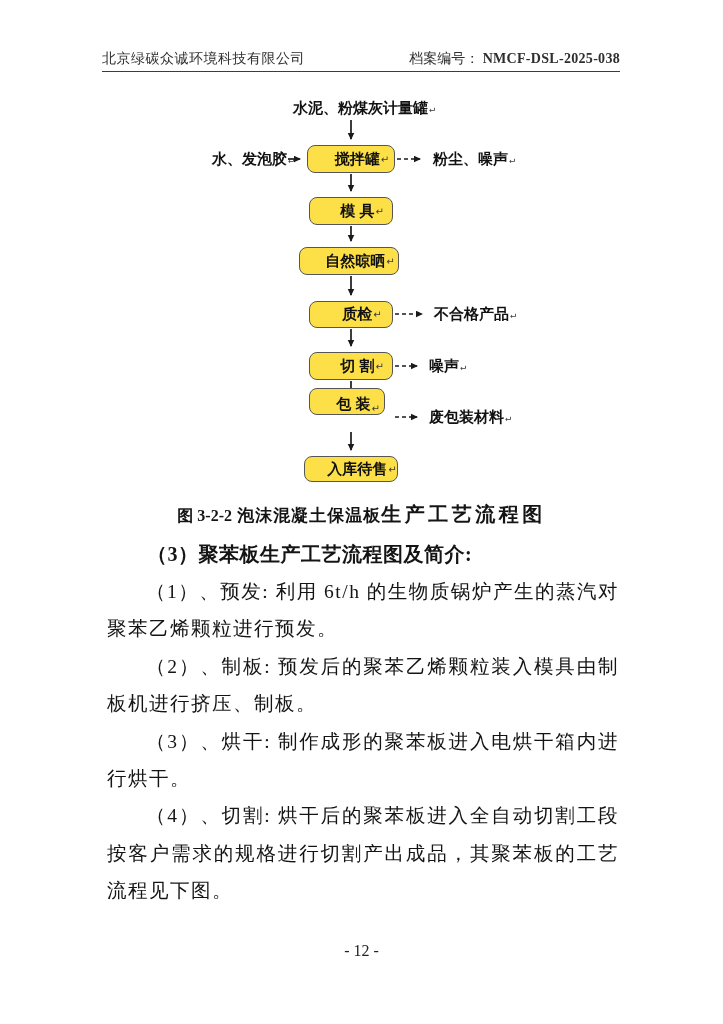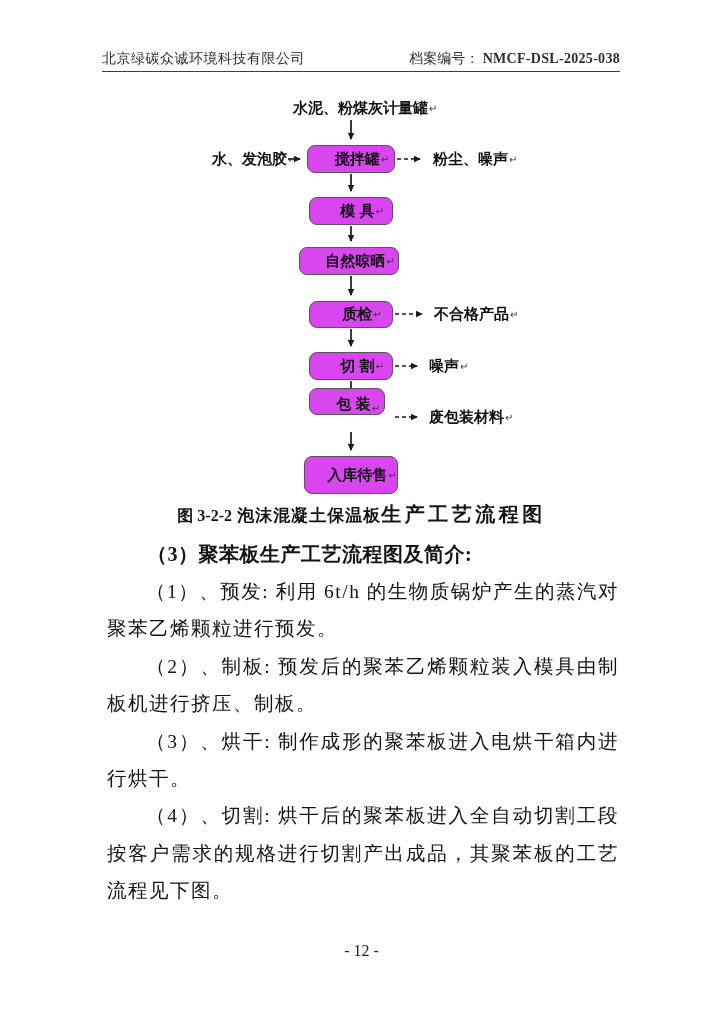--- a/index.html
+++ b/index.html
@@ -34,34 +34,34 @@
     font-size: 14px;
     color: #2e2e2e;
   }
   .header .archive b { font-weight: bold; letter-spacing: 0.3px; }
   
   .fc-svg { position: absolute; left: 0; top: 0; width: 723px; height: 500px; }
   .fc-box {
     position: absolute;
     border: 1.6px solid #565656;
     border-radius: 8px;
-    background: #d946ef;
+    background: #fde047;
     display: flex;
     align-items: center;
     justify-content: center;
     font-family: "Liberation Sans", "DejaVu Sans", sans-serif;
     font-weight: bold;
     font-size: 15px;
     color: #111;
     white-space: nowrap;
     padding-left: 22px;
   }
   .fc-label {
     position: absolute;
-    font-family: Liberation Serif, serif;
+    font-family: Liberation Mono, monospace;
     font-weight: bold;
     font-size: 15px;
     color: #111;
     white-space: nowrap;
     text-align: right;
   }
   .ret {
     font-size: 10px;
     font-weight: normal;
     color: #3a3a3a;
@@ -169,21 +169,21 @@
       <span class="ret">↵</span>
     </div>
   <div class="fc-box" style="left:309px; top:352px; width:84px; height:28px;text-align:right;">
       <span>切 割</span>
       <span class="ret">↵</span>
     </div>
   <div class="fc-box" style="left:309px; top:388px; width:76px; height:27px;align-items:flex-end;">
       <span>包 装</span>
       <span class="ret">↵</span>
     </div>
-  <div class="fc-box" style="left:304px; top:456px; width:94px; height:38px;">
+  <div class="fc-box" style="left:304px; top:456px; width:94px; height:26px;">
       <span>入库待售</span>
       <span class="ret">↵</span>
     </div>
 
   <div class="fc-label" style="left:433px; top:150px;"><span>粉尘、噪声</span><span class="ret">↵</span></div>
   <div class="fc-label" style="left:434px; top:305px;"><span>不合格产品</span><span class="ret">↵</span></div>
   <div class="fc-label" style="left:429px; top:357px;"><span>噪声</span><span class="ret">↵</span></div>
   <div class="fc-label" style="left:429px; top:408px;"><span>废包装材料</span><span class="ret">↵</span></div>
 
   <div class="caption">

